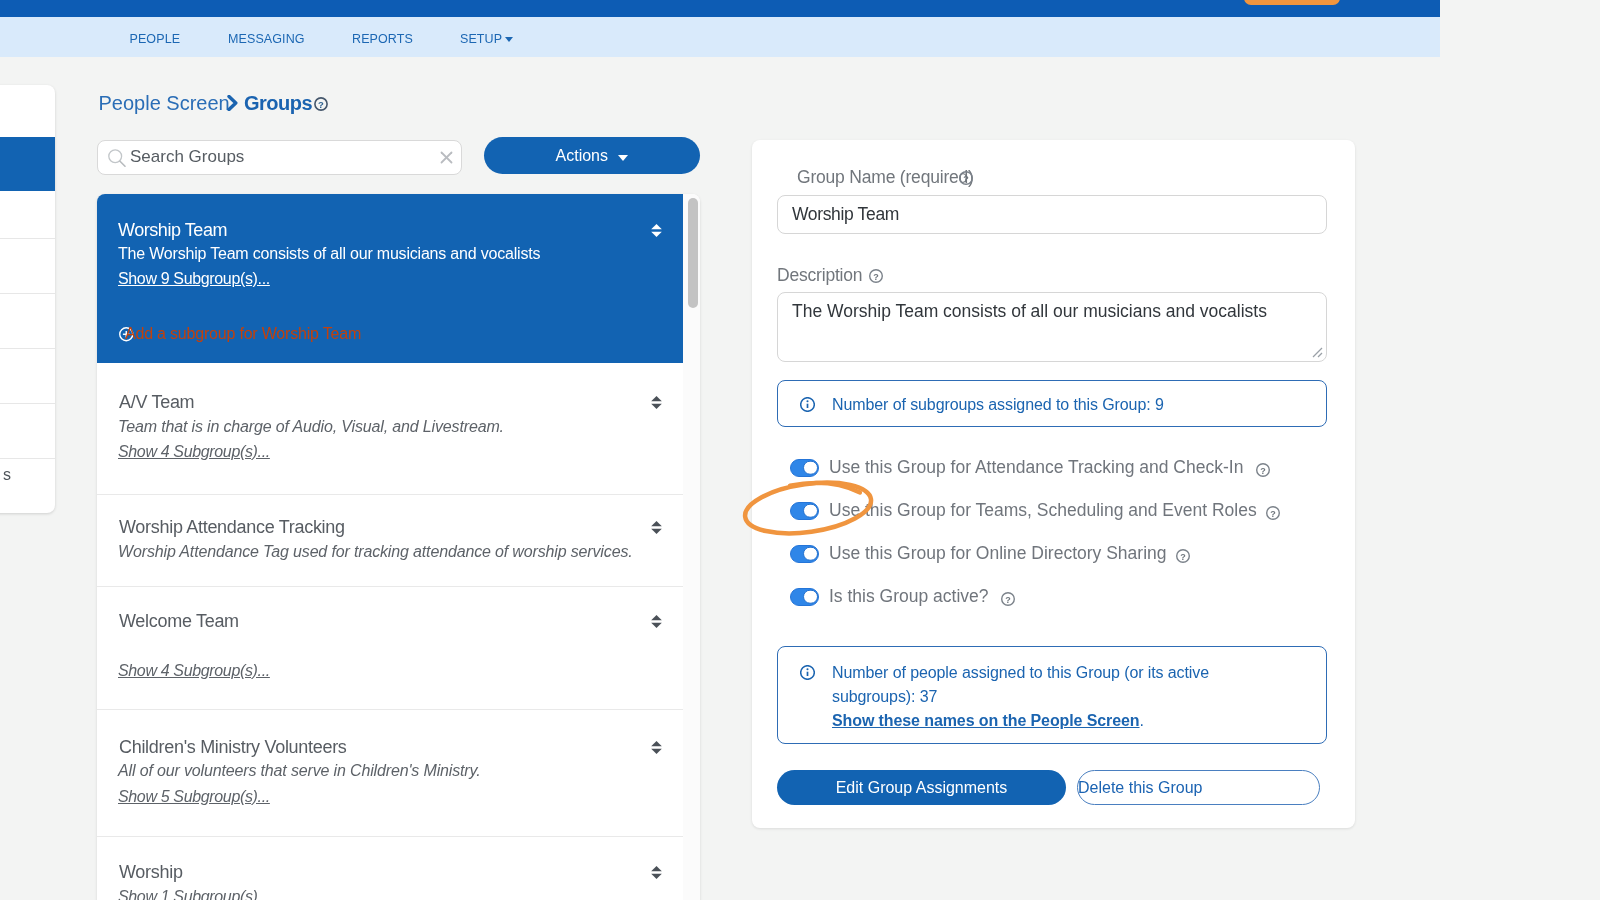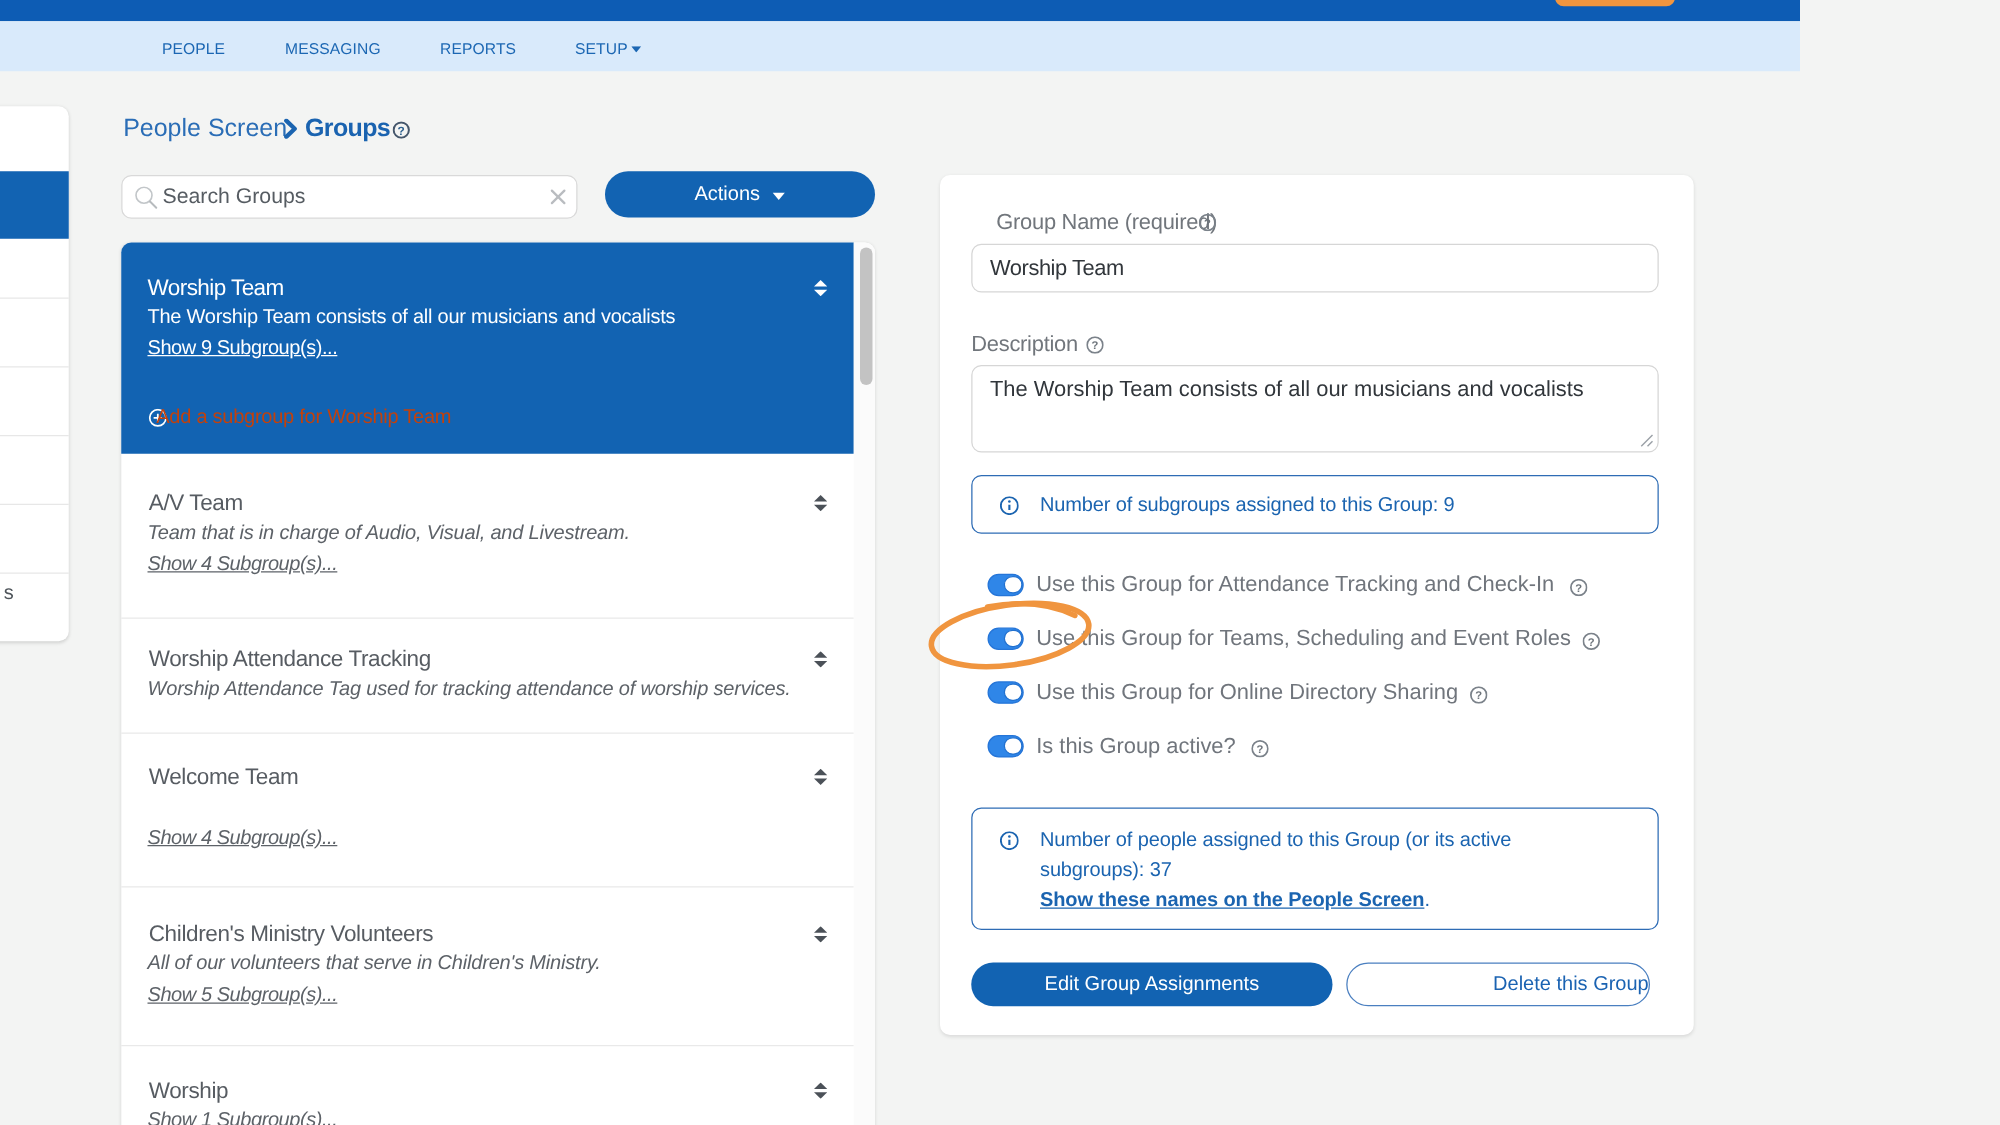--- a/index.html
+++ b/index.html
@@ -197,21 +197,21 @@
   <svg class="abs" style="left:799.5px;top:664.5px;" width="15" height="15" viewBox="0 0 15 15">
       <circle cx="7.5" cy="7.5" r="6.8" fill="none" stroke="#1b64b0" stroke-width="1.5"></circle>
       <circle cx="7.5" cy="4.2" r="1.05" fill="#1b64b0"></circle>
       <line x1="7.5" y1="6.7" x2="7.5" y2="11" stroke="#1b64b0" stroke-width="1.7"></line>
     </svg>
   <div class="abs info" style="left:832px;top:663.5px;">Number of people assigned to this Group (or its active</div>
   <div class="abs info" style="left:832px;top:688px;">subgroups): 37</div>
   <div class="abs info" style="left:832px;top:712px;"><b style="text-decoration:underline;">Show these names on the People Screen</b>.</div>
 
   <div class="abs" style="left:777px;top:770px;width:289px;height:35px;background:#1263b2;border-radius:17.5px;color:#fff;font-size:16px;text-align:center;line-height:35px;">Edit Group Assignments</div>
-  <div class="abs" style="left:1077px;top:770px;width:243px;height:35px;background:#fff;border:1px solid #4a7fc0;border-radius:17.5px;color:#1b63b2;font-size:16px;text-align:right;line-height:33px;">Delete this Group</div>
+  <div class="abs" style="left:1077px;top:770px;width:243px;height:35px;background:#fff;border:1px solid #4a7fc0;border-radius:17.5px;color:#1b63b2;font-size:16px;text-align:left;line-height:33px;">Delete this Group</div>
 
 </div>
 <style>
   .navitem { font-size:12.5px; color:#1c67b3; letter-spacing:0.1px; }
   .sdiv { left:0; width:55px; height:1px; background:#e7e7e7; }
   .ldiv { left:97px; width:586px; height:1px; background:#e9e9e9; }
   .title { font-size:18px; color:#575c62; letter-spacing:-0.3px; }
   .desc { font-size:16px; color:#5d6268; letter-spacing:-0.15px;font-style:italic; }
   .desc.und { letter-spacing:-0.35px; }
   .und { text-decoration:underline; }

